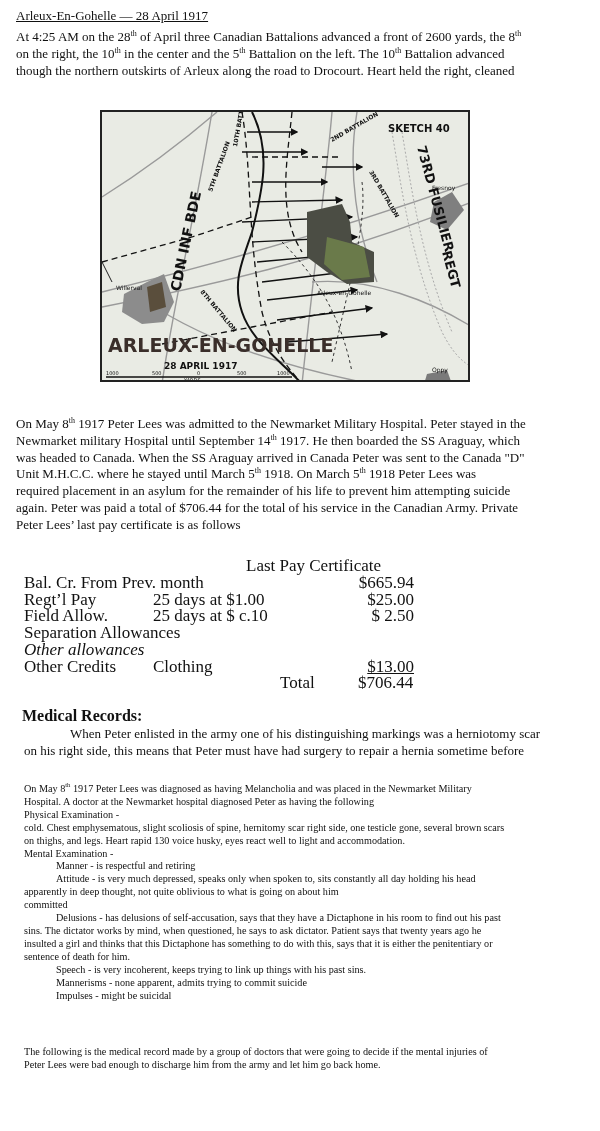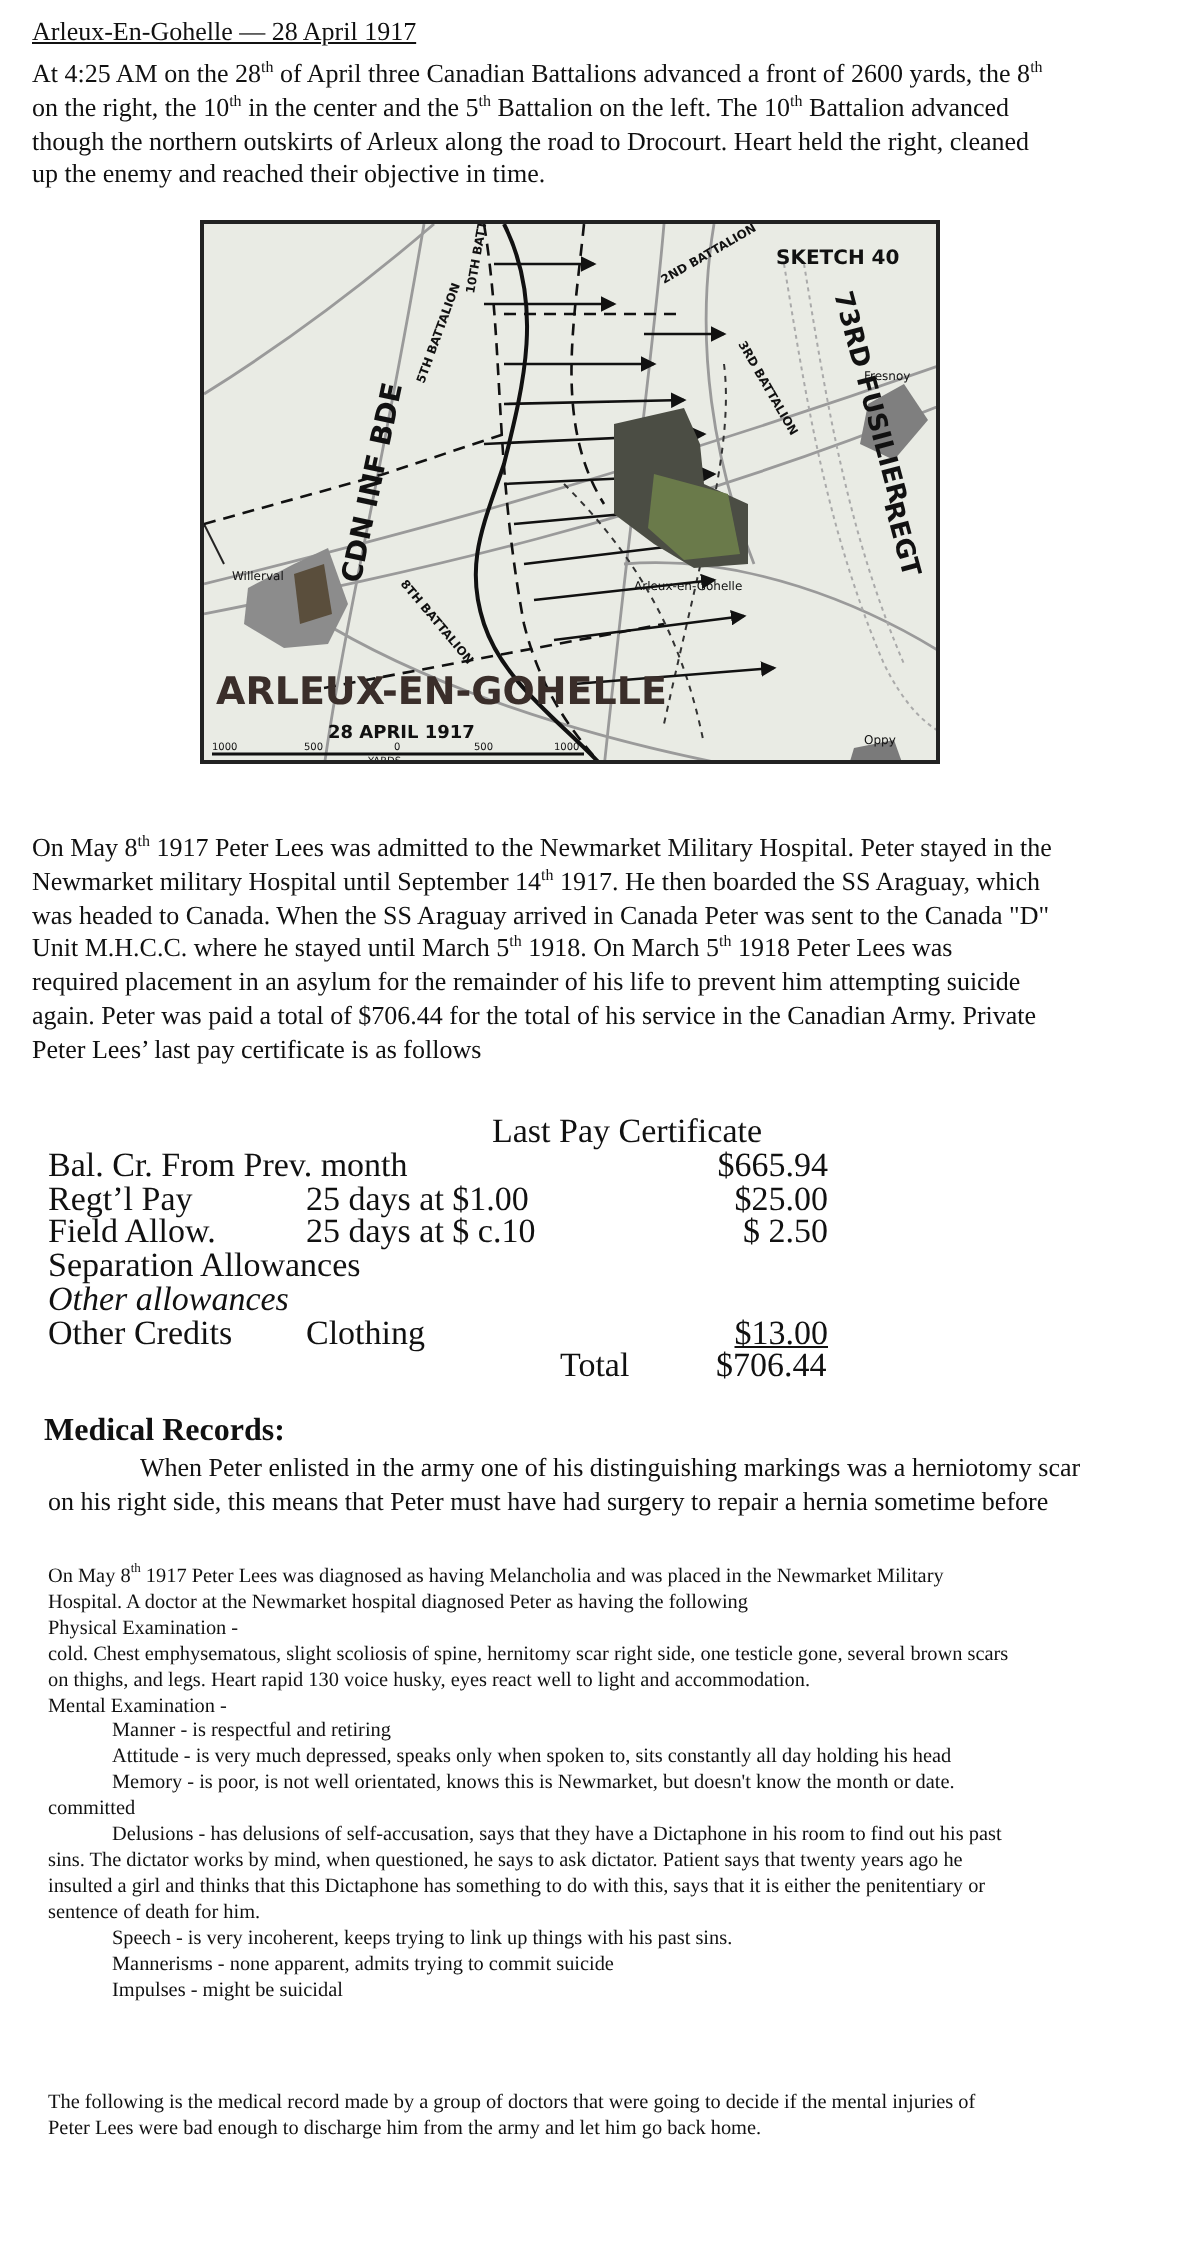--- a/index.html
+++ b/index.html
@@ -18,21 +18,20 @@
   .ind { padding-left:32px; }
 </style>
 </head>
 <body>
 
 <div class="abs title">Arleux-En-Gohelle — 28 April 1917</div>
 <div class="abs para" style="top:29px;" id="p1">
     <div style="white-space: nowrap;"><span>At 4:25 AM on the 28</span><sup>th</sup><span> of April three Canadian Battalions advanced a front of 2600 yards, the 8</span><sup>th</sup></div>
     <div style="white-space: nowrap;"><span>on the right, the 10</span><sup>th</sup><span> in the center and the 5</span><sup>th</sup><span> Battalion on the left. The 10</span><sup>th</sup><span> Battalion advanced</span></div>
     <div style="white-space: nowrap;"><span>though the northern outskirts of Arleux along the road to Drocourt. Heart held the right, cleaned</span></div>
-    <div style="white-space: nowrap;"><span>up the enemy and reached their objective in time.</span></div>
   </div>
 
 <div class="abs map">
   <svg width="370" height="272" viewBox="0 0 370 272">
 
     <g fill="none" stroke="#9a9a9a" stroke-width="1.4">
       <path d="M0,85 C40,60 80,30 115,0"></path>
       <path d="M0,180 C80,160 200,130 370,70"></path>
       <path d="M0,195 C100,175 220,150 370,90"></path>
       <path d="M45,190 C90,220 160,250 260,270"></path>
@@ -164,21 +163,21 @@
 
 <div class="abs small" style="top:783px;" id="diag">
     <div class="ln"><span>On May 8</span><sup style="font-size: 6.5px;">th</sup><span> 1917 Peter Lees was diagnosed as having Melancholia and was placed in the Newmarket Military</span></div>
     <div class="ln"><span>Hospital. A doctor at the Newmarket hospital diagnosed Peter as having the following</span></div>
     <div class="ln"><span>Physical Examination -</span></div>
     <div class="ln"><span>cold. Chest emphysematous, slight scoliosis of spine, hernitomy scar right side, one testicle gone, several brown scars</span></div>
     <div class="ln"><span>on thighs, and legs. Heart rapid 130 voice husky, eyes react well to light and accommodation.</span></div>
     <div class="ln"><span>Mental Examination -</span></div>
     <div class="ln ind"><span>Manner - is respectful and retiring</span></div>
     <div class="ln ind"><span>Attitude - is very much depressed, speaks only when spoken to, sits constantly all day holding his head</span></div>
-    <div class="ln ind"><span>Memory - is poor, is not well orientated, knows this is Newmarket, but doesn't know the month or date.</span></div>
+    <div class="ln"><span>apparently in deep thought, not quite oblivious to what is going on about him</span></div>
     <div class="ln"><span>committed</span></div>
     <div class="ln ind"><span>Delusions - has delusions of self-accusation, says that they have a Dictaphone in his room to find out his past</span></div>
     <div class="ln"><span>sins. The dictator works by mind, when questioned, he says to ask dictator. Patient says that twenty years ago he</span></div>
     <div class="ln"><span>insulted a girl and thinks that this Dictaphone has something to do with this, says that it is either the penitentiary or</span></div>
     <div class="ln"><span>sentence of death for him.</span></div>
     <div class="ln ind"><span>Speech - is very incoherent, keeps trying to link up things with his past sins.</span></div>
     <div class="ln ind"><span>Mannerisms - none apparent, admits trying to commit suicide</span></div>
     <div class="ln ind"><span>Impulses - might be suicidal</span></div>
   </div>
 <div class="abs small" style="top:1046px;">

